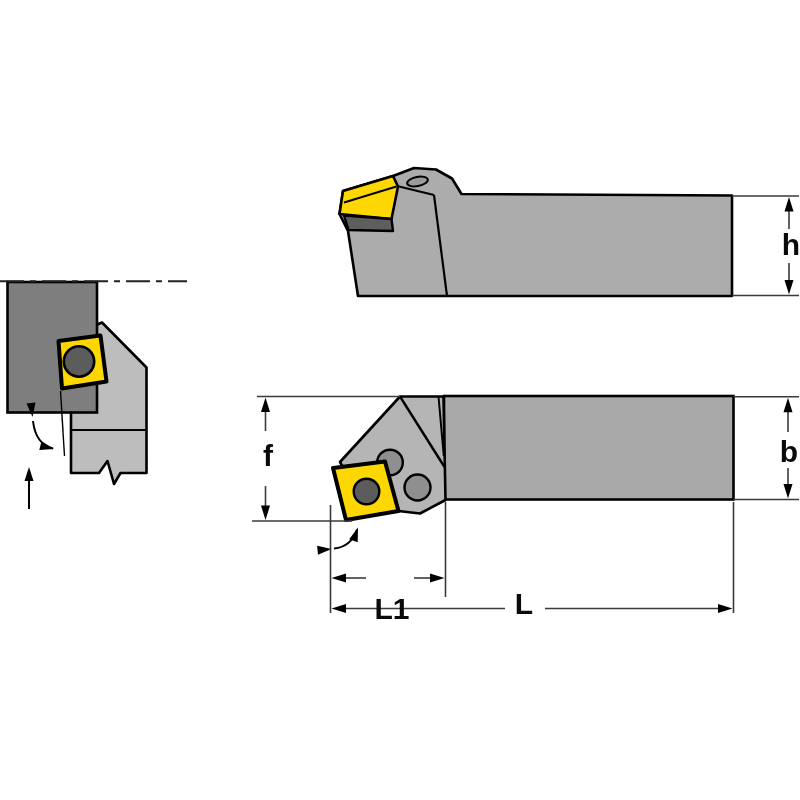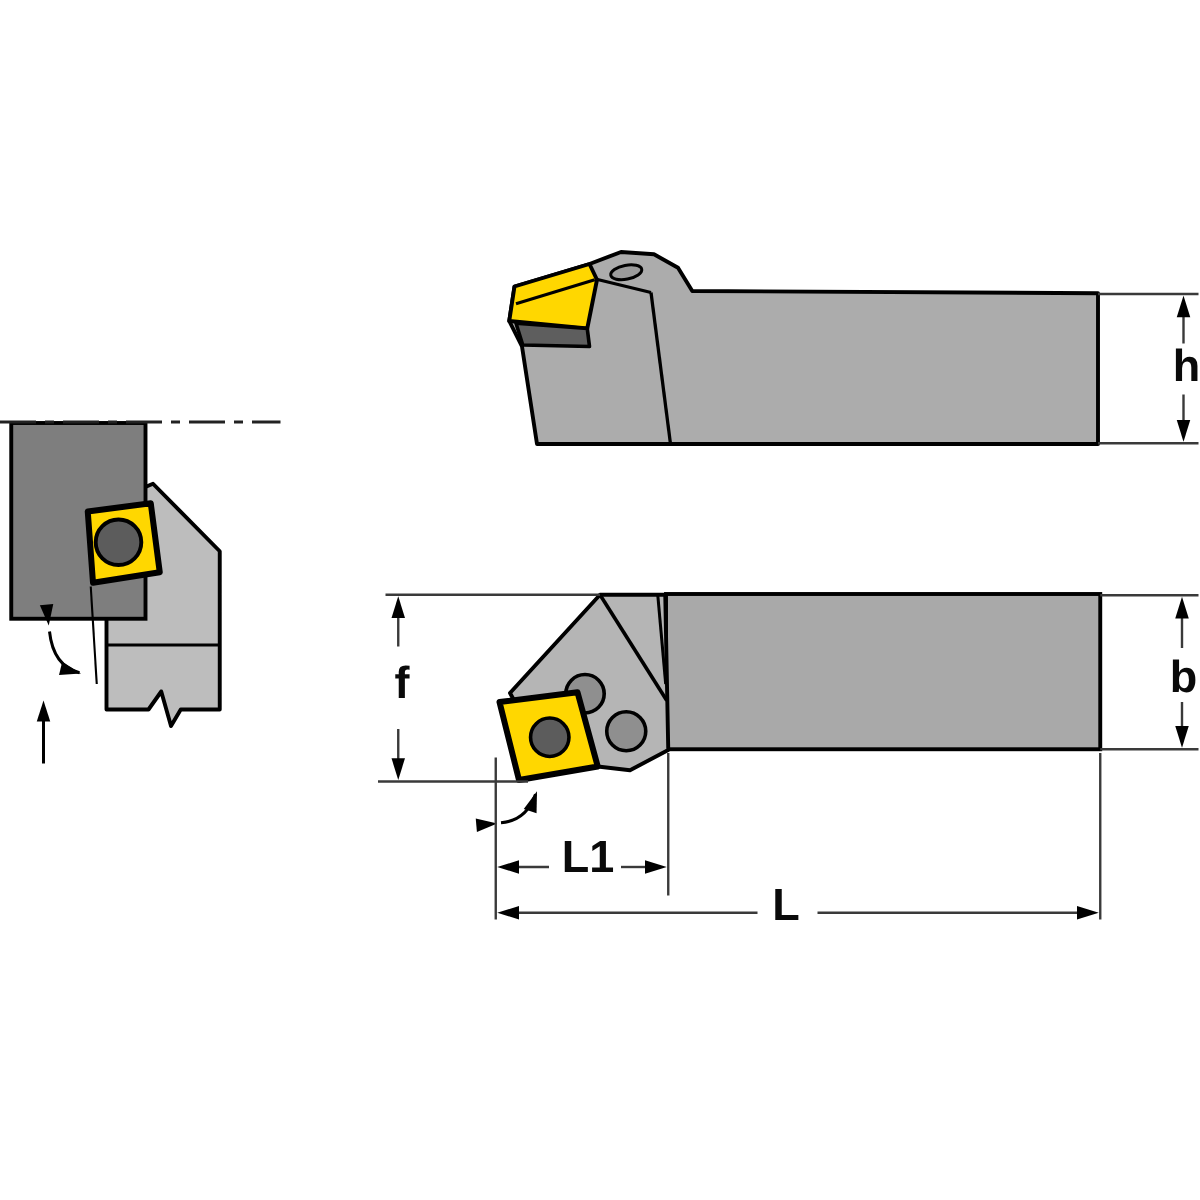--- a/index.html
+++ b/index.html
@@ -122,16 +122,16 @@
       <line x1="545" y1="608.5" x2="720" y2="608.5"></line>
     </g>
     <polygon points="331.5,608.5 346,604 346,613" fill="#000"></polygon>
     <polygon points="732.5,608.5 718,604 718,613" fill="#000"></polygon>
   </g>
 </svg>
 
 <div class="dim-label" style="left:791px;top:245px;">h</div>
 <div class="dim-label" style="left:789px;top:452px;">b</div>
 <div class="dim-label" style="left:268px;top:456px;">f</div>
-<div class="dim-label" style="left:392px;top:572px;">L1</div>
+<div class="dim-label" style="left:392px;top:609px;">L1</div>
 <div class="dim-label" style="left:524px;top:604px;">L</div>
 
 </div>
 
 </body></html>

